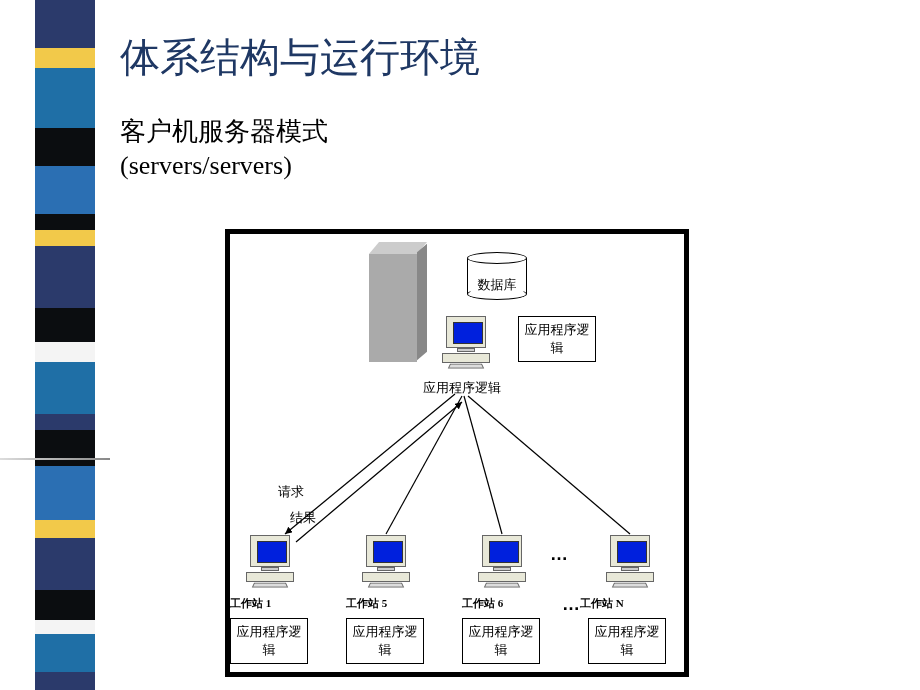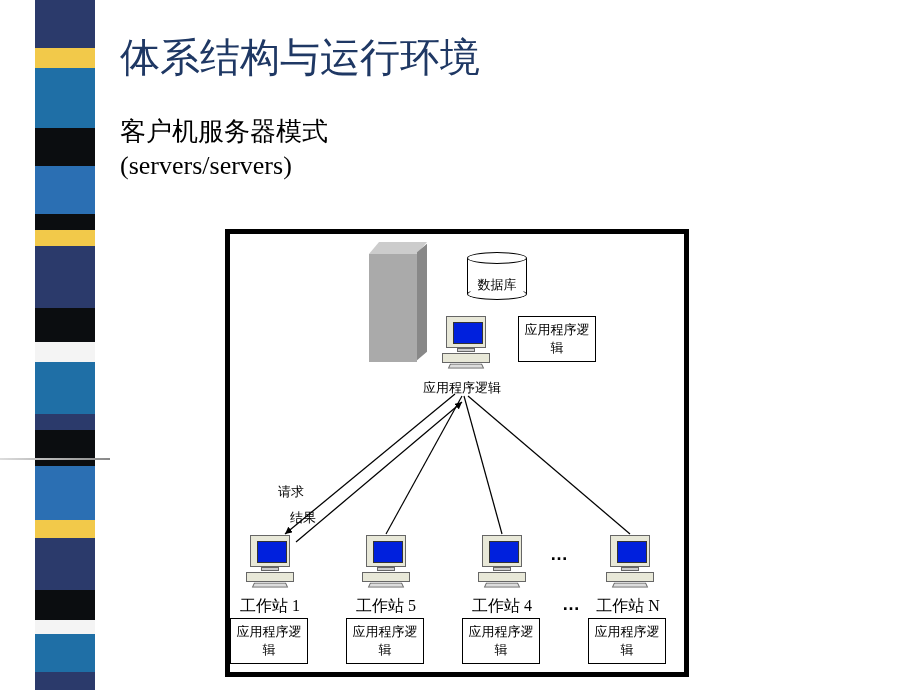--- a/index.html
+++ b/index.html
@@ -216,30 +216,30 @@
     font-family: "SimSun", serif;
   }
   .req-label { left: 48px; top: 249px; }
   .res-label { left: 60px; top: 275px; }
   .ws1 { left: 14px; top: 301px; }
   .ws2 { left: 130px; top: 301px; }
   .ws3 { left: 246px; top: 301px; }
   .ws4 { left: 374px; top: 301px; }
   .ws-label {
     position: absolute;
-    font-size: 16px;
+    font-size: 11px;
     width: 80px;
-    text-align: center;
     top: 362px;
     font-family: "SimSun", serif;
+    font-weight: bold;
   }
   .wsl1 { left: 0px; }
   .wsl2 { left: 116px; }
   .wsl3 { left: 232px; }
-  .wsl4 { left: 358px; }
+  .wsl4 { left: 350px; }
   .logic1 { left: 0px; top: 384px; }
   .logic2 { left: 116px; top: 384px; }
   .logic3 { left: 232px; top: 384px; }
   .logic4 { left: 358px; top: 384px; }
   .dots {
     position: absolute;
     font-size: 18px;
     font-weight: bold;
     font-family: Arial, sans-serif;
   }
@@ -357,21 +357,21 @@
       <div class="monitor-stand"></div>
       <div class="cpu"></div>
       <div class="kb"></div>
     </div>
 
   <div class="dots dots1">…</div>
   <div class="dots dots2">…</div>
 
   <div class="ws-label wsl1">工作站 1</div>
   <div class="ws-label wsl2">工作站 5</div>
-  <div class="ws-label wsl3">工作站 4</div>
+  <div class="ws-label wsl3">工作站 6</div>
   <div class="ws-label wsl4">工作站 N</div>
 
   <div class="logic-box logic1">应用程序逻辑</div>
   <div class="logic-box logic2">应用程序逻辑</div>
   <div class="logic-box logic3">应用程序逻辑</div>
   <div class="logic-box logic4">应用程序逻辑</div>
 
 </div>
 
 </body></html>

